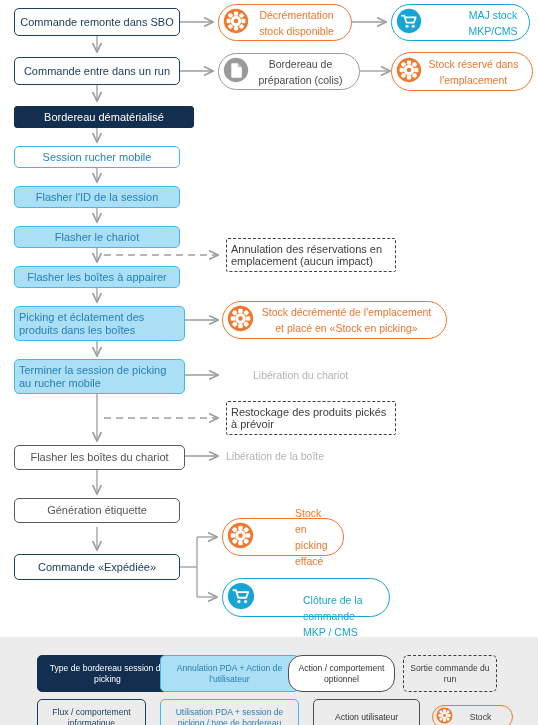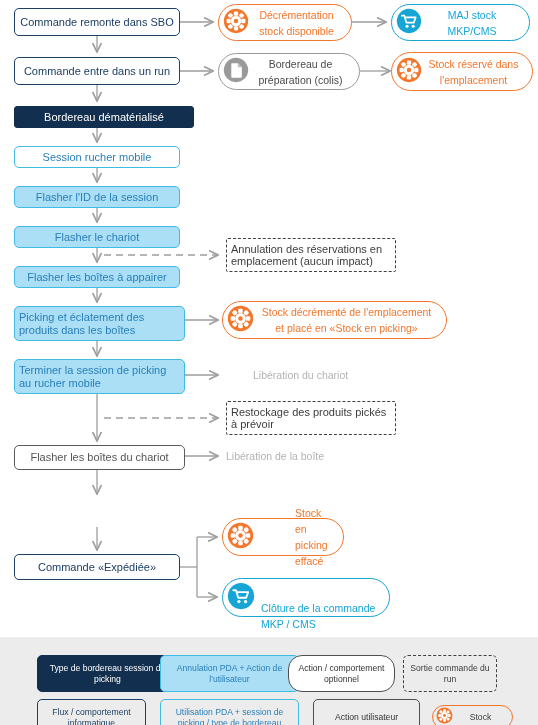--- a/index.html
+++ b/index.html
@@ -47,21 +47,21 @@
     position:absolute;
     display:flex; align-items:center;
     border-radius:999px;
     background:#ffffff;
     padding:0 10px 0 4px;
     font-size:10.5px;
     line-height:16px;
   }
   .pill .pill-label { flex:1; text-align:center; padding-left:3px; }
   .pill-orange { border:1.6px solid #f2762b; color:#f2762b; }
-  .pill-cyan   { border:1.6px solid #17a5d6; color:#17a5d6; }
+  .pill-cyan   { border:1.6px solid #17a5d6; color:#17a5d6;gap:42px; }
   .pill-gray   { border:1.6px solid #9a9a9a; color:#4a4a4a; }
 
   .icon { flex:0 0 auto; display:block; }
 
   
   .annot {
     position:absolute;
     font-size:10.5px;
     color:#b3b3b3;
     line-height:13px;
@@ -179,20 +179,23 @@
   </div>
 
   <div class="node cyan-fill" style="left:14px; top:359px; width:171px; height:35px;">
     <span>Terminer la session de picking au rucher mobile</span>
   </div>
 
   <div class="node gray-outline" style="left:14px; top:445px; width:171px; height:25px;">
     <span>Flasher les boîtes du chariot</span>
   </div>
 
+  <div class="node gray-outline" style="left:14px; top:498px; width:166px; height:25px;">
+    <span>Génération étiquette</span>
+  </div>
 
   <div class="node navy-outline" style="left:14px; top:554px; width:166px; height:26px;">
     <span>Commande «Expédiée»</span>
   </div>
 
   <div class="pill pill-orange" style="left:218px; top:4px; width:134px; height:37px;">
     <span class="icon">
       <svg width="26" height="26" viewBox="0 0 32 32">
         <circle cx="16" cy="16" r="15" fill="#f2762b"></circle>
         <path fill="#ffffff" d="M16 9.6a6.4 6.4 0 1 0 0 12.8 6.4 6.4 0 0 0 0-12.8zm0 9.1a2.7 2.7 0 1 1 0-5.4 2.7 2.7 0 0 1 0 5.4z"></path>

